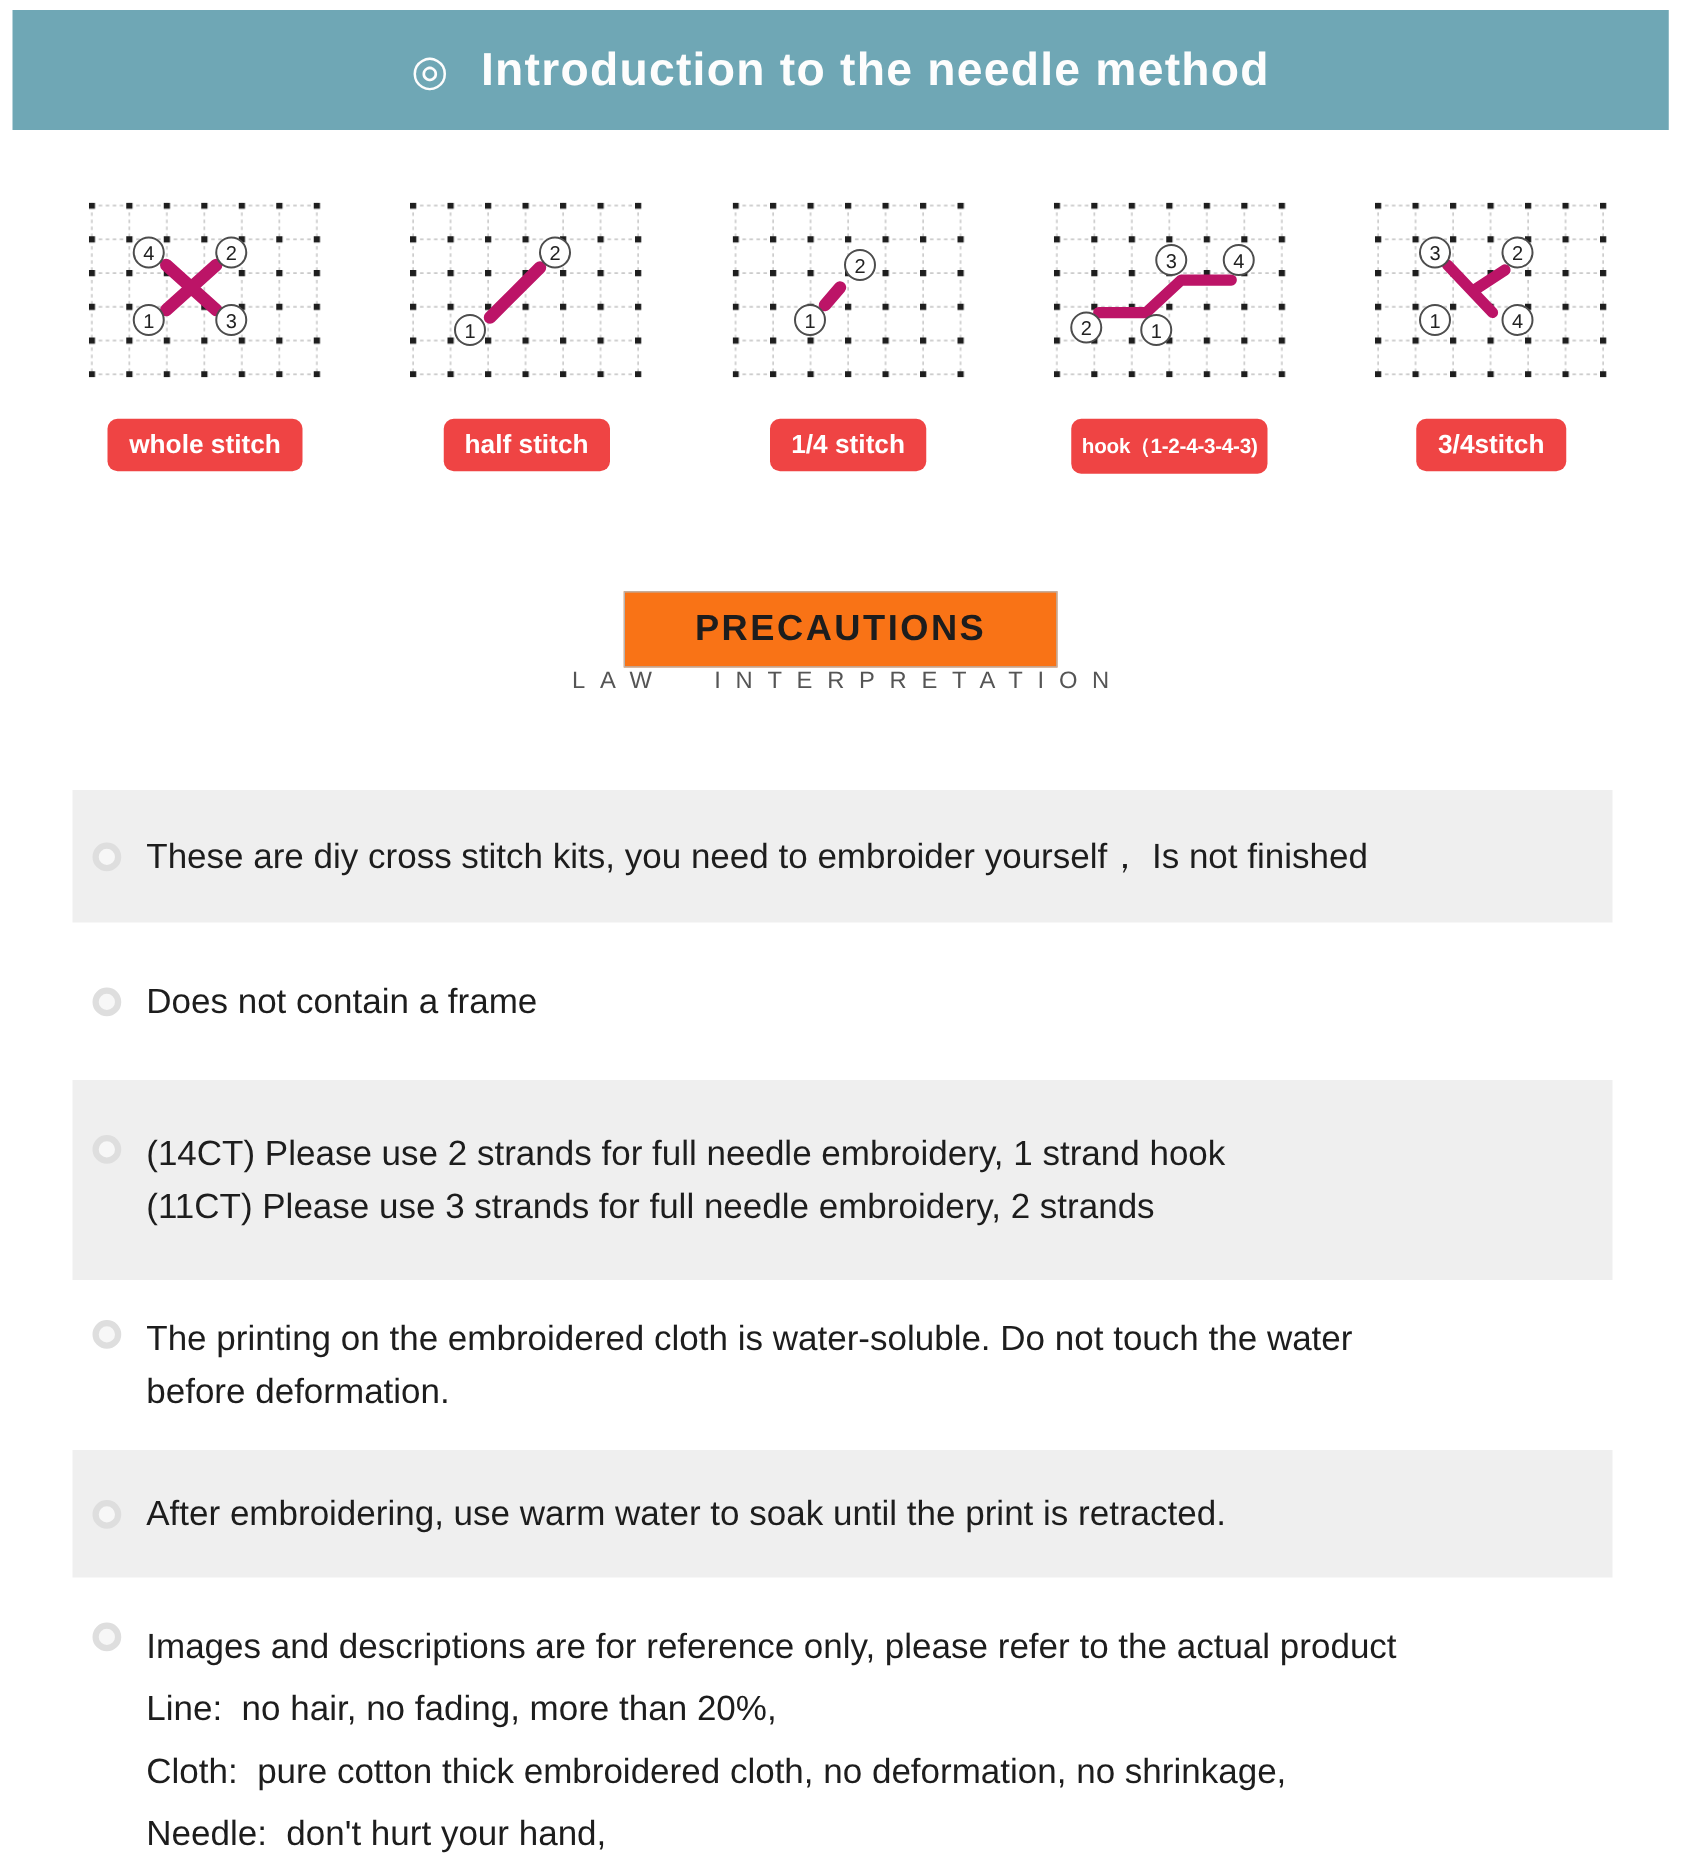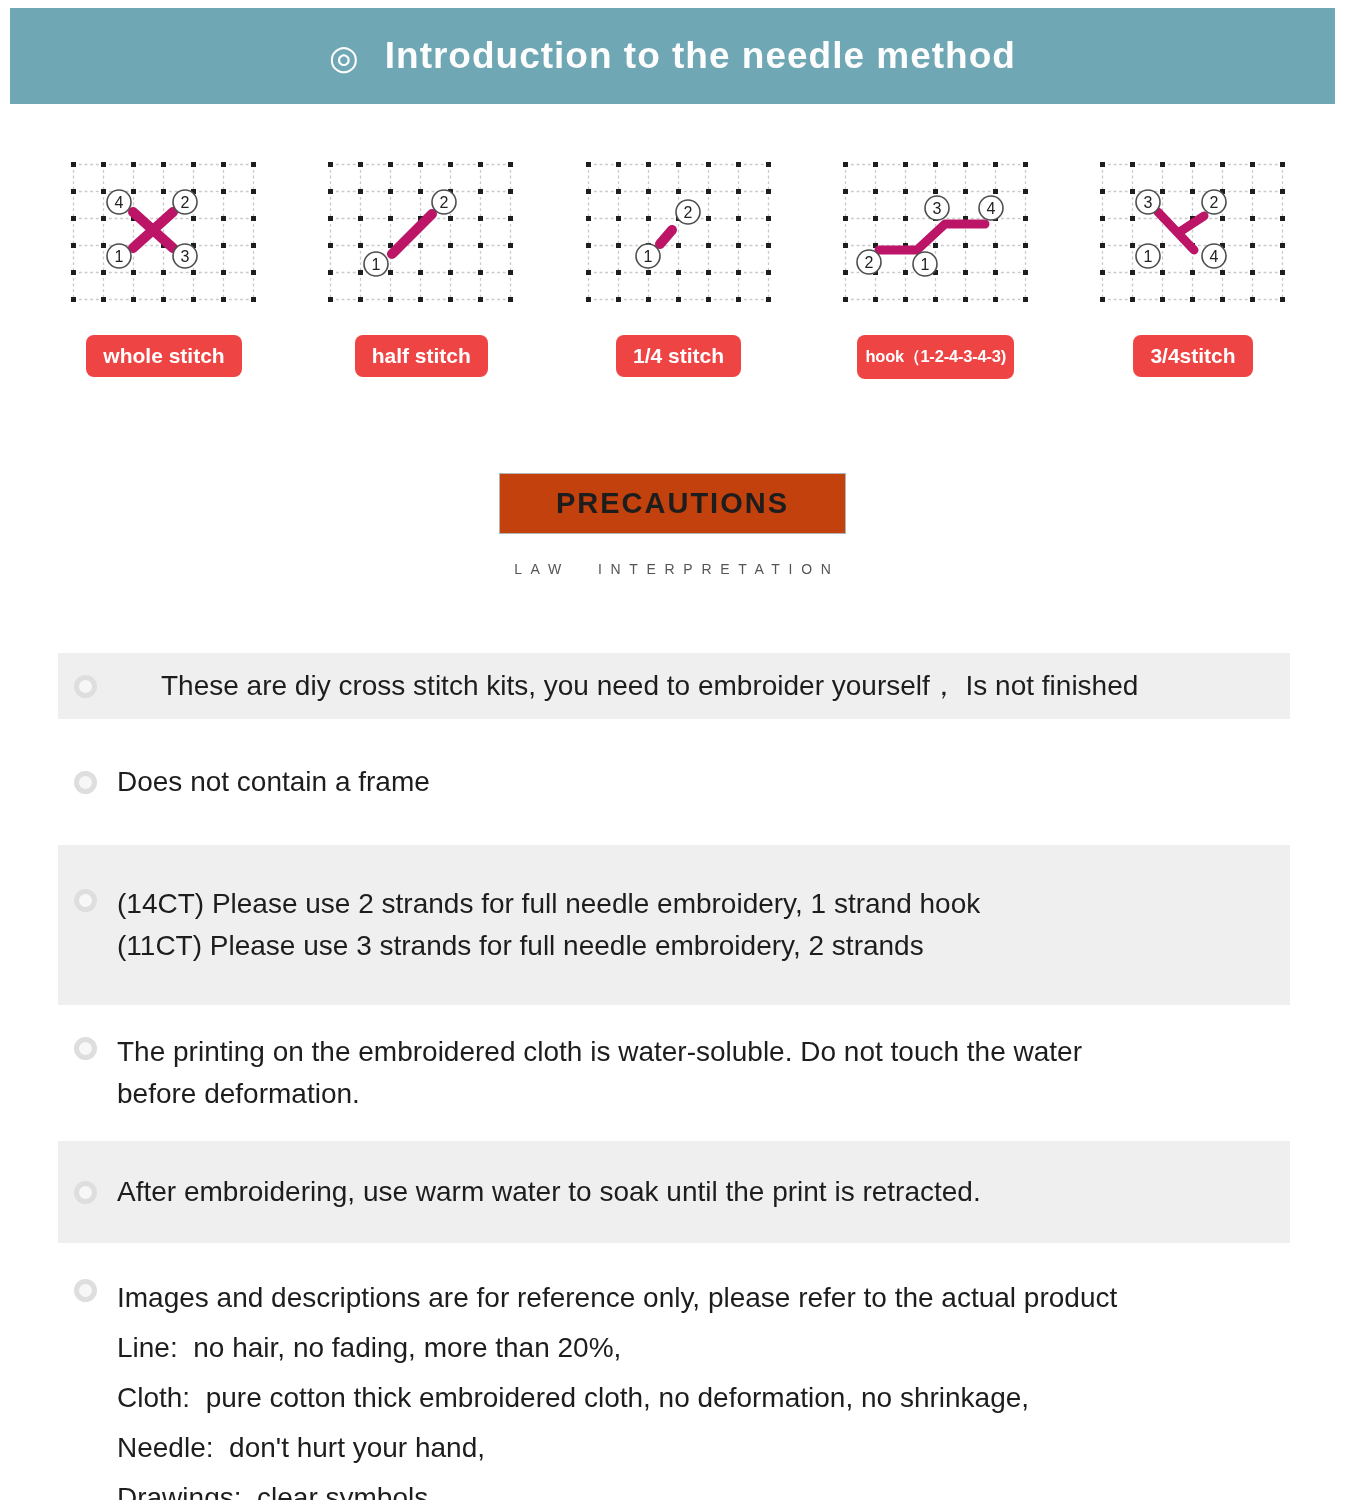--- a/index.html
+++ b/index.html
@@ -25,40 +25,40 @@
   .dcol svg{width:186px;height:140px;display:block;}
   .pill{
     margin-top:33px;background:#ef4444;color:#ffffff;border-radius:8px;
     font-weight:bold;font-size:21px;padding:9px 17px;white-space:nowrap;
     text-align:center;
   }
   .pill.small{font-size:16.5px;padding:11px 8px;letter-spacing:-0.2px;}
   
   .precautions-wrap{margin-top:94px;text-align:center;}
   .precautions-box{
-    display:inline-block;border:1px solid #b5b5b5;background:#c2410c;
+    display:inline-block;border:1px solid #b5b5b5;background:#f97316;
     padding:13px 56px;font-size:29px;font-weight:bold;color:#1d1d1d;
     letter-spacing:2px;
   }
   .law-sub{
-    margin-top:27px;text-align:center;font-size:14px;color:#555;
+    text-align:center;font-size:19px;color:#555;
     letter-spacing:0.62em;word-spacing:1.1em;padding-left:0.62em;
   }
   
   .plist{margin:76px 55px 0 58px;}
   .pitem{display:flex;align-items:flex-start;}
   .pitem.shade{background:#efefef;}
   .bullet{
     flex:0 0 auto;width:13px;height:13px;border-radius:50%;
     border:5px solid #dedede;background:#f7f7f7;
     margin:6px 20px 0 16px;
   }
   .ptext{color:#1d1d1d;font-size:28px;}
   .ptext div{white-space:pre;}
-  .i0{padding:16px 0;gap:44px;} .i0 .ptext{line-height:34px;}
+  .i0{padding:36px 0;} .i0 .ptext{line-height:34px;}
   .i1{padding:46px 0;} .i1 .ptext{line-height:34px;}
   .i2{padding:38px 0;} .i2 .ptext{line-height:42px;}
   .i3{padding:26px 0;} .i3 .ptext{line-height:42px;}
   .i4{padding:34px 0;} .i4 .ptext{line-height:34px;}
   .i5{padding:30px 0 0 0;} .i5 .ptext{line-height:50px;}
   text.num{font-family:"Liberation Sans",sans-serif;font-size:16px;fill:#222;}
 </style>
 </head>
 <body>
 

